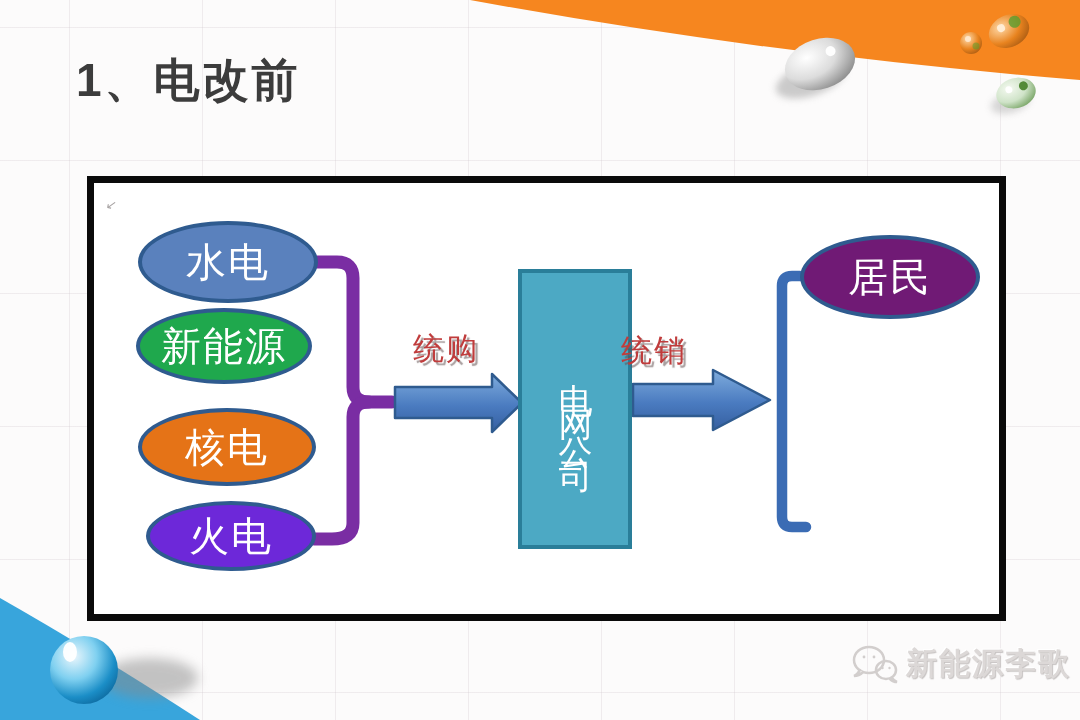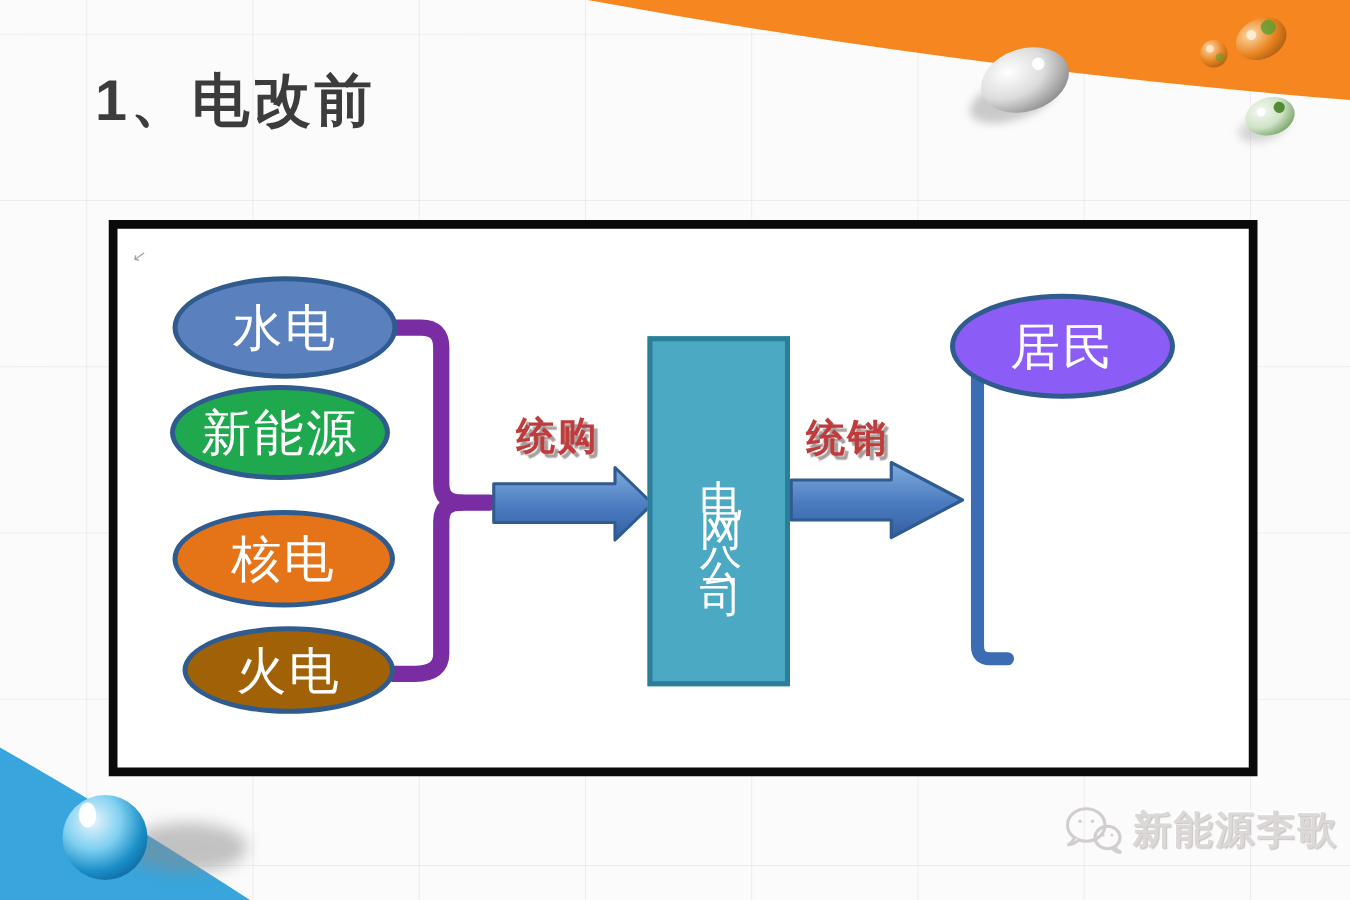--- a/index.html
+++ b/index.html
@@ -27,42 +27,42 @@
   .connectors{position:absolute;left:0;top:0;}
   .node{
     position:absolute;box-sizing:border-box;border:4px solid #2F5B8F;border-radius:50%;
     display:flex;align-items:center;justify-content:center;
     color:#ffffff;font-size:40px;letter-spacing:2px;
     font-family:"Liberation Serif","DejaVu Serif",serif;
   }
   .n-hydro   {left:44px; top:38px;  width:180px;height:82px;background:#5A81BD;}
   .n-newe    {left:42px; top:125px; width:176px;height:76px;background:#1FA84D;}
   .n-nuclear {left:44px; top:225px; width:178px;height:78px;background:#E57317;}
-  .n-thermal {left:52px; top:318px; width:170px;height:70px;background:#a16207;}
-  .n-resident{left:666px;top:52px;  width:180px;height:84px;background:#8b5cf6;}
+  .n-thermal {left:52px; top:318px; width:170px;height:70px;background:#6d28d9;}
+  .n-resident{left:706px;top:52px;  width:180px;height:84px;background:#701a75;}
   .n-utility {left:702px;top:186px; width:190px;height:80px;background:#1EAD52;}
   .n-industry{left:710px;top:306px; width:184px;height:82px;background:#5A81BD;}
   .grid-co{
     position:absolute;left:424px;top:86px;width:114px;height:280px;box-sizing:border-box;
     background:#4CA9C4;border:4px solid #2A7E99;
     display:flex;align-items:center;justify-content:center;
   }
   .grid-co span{
     writing-mode:vertical-rl;text-orientation:upright;
     color:#ffffff;font-size:34px;letter-spacing:26px;
     font-family:"Liberation Serif","DejaVu Serif",serif;
   }
   .flow{
     position:absolute;transform:translate(-50%,-50%);
-    font-size:31px;font-weight:bold;color:#C03C3C;
+    font-size:31px;font-weight:normal;color:#C03C3C;
     text-shadow:3px 3px 1px rgba(92,74,74,.55);
     font-family:"Liberation Serif","DejaVu Serif",serif;letter-spacing:2px;white-space:nowrap;
   }
   .flow-purchase{left:352px;top:166px;}
-  .flow-sale{left:584px;top:168px;}
+  .flow-sale{left:560px;top:168px;}
   .stray{
     position:absolute;left:12px;top:14px;font-size:13px;color:#a7a3a3;transform:rotate(10deg);
   }
   .watermark{
     position:absolute;left:848px;top:638px;display:flex;align-items:center;gap:4px;text-align:right;
   }
   .watermark .wm-text{
     font-size:31px;font-weight:bold;letter-spacing:2px;color:#dcd8d7;
     text-shadow:1px 1px 1px #c7c3c2, -1px -1px 0 #ffffff;white-space:nowrap;
   }

